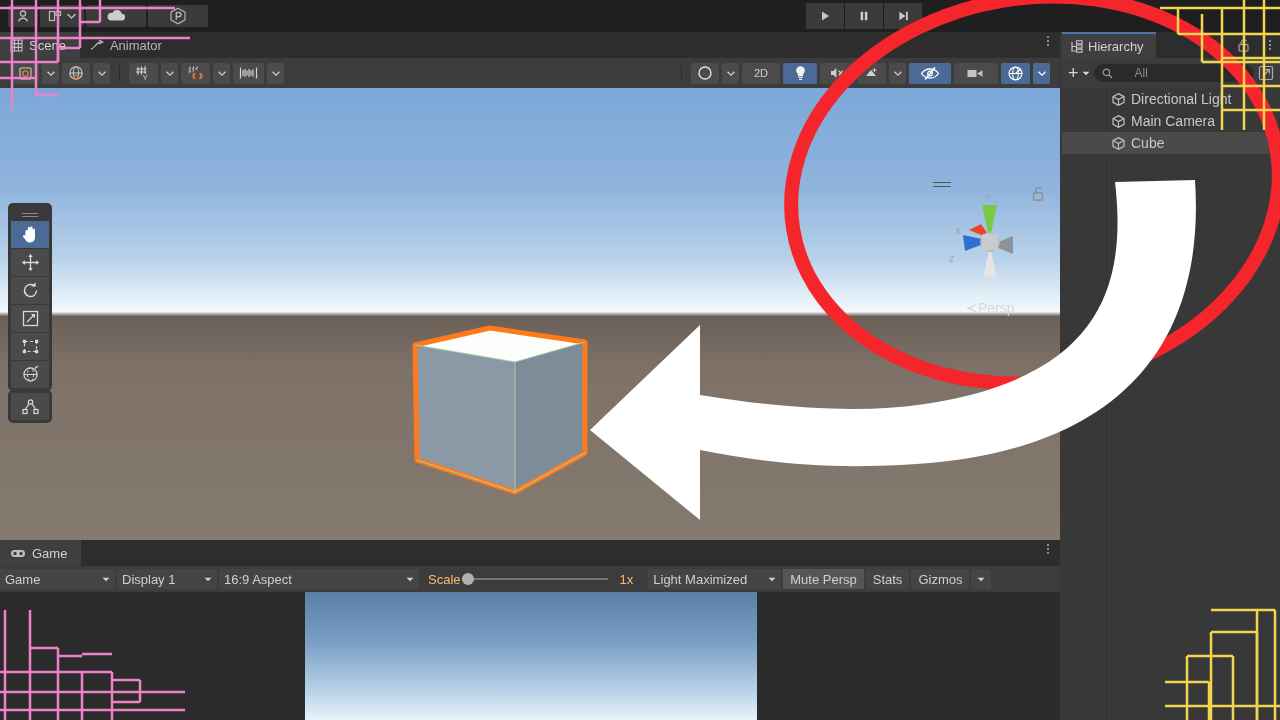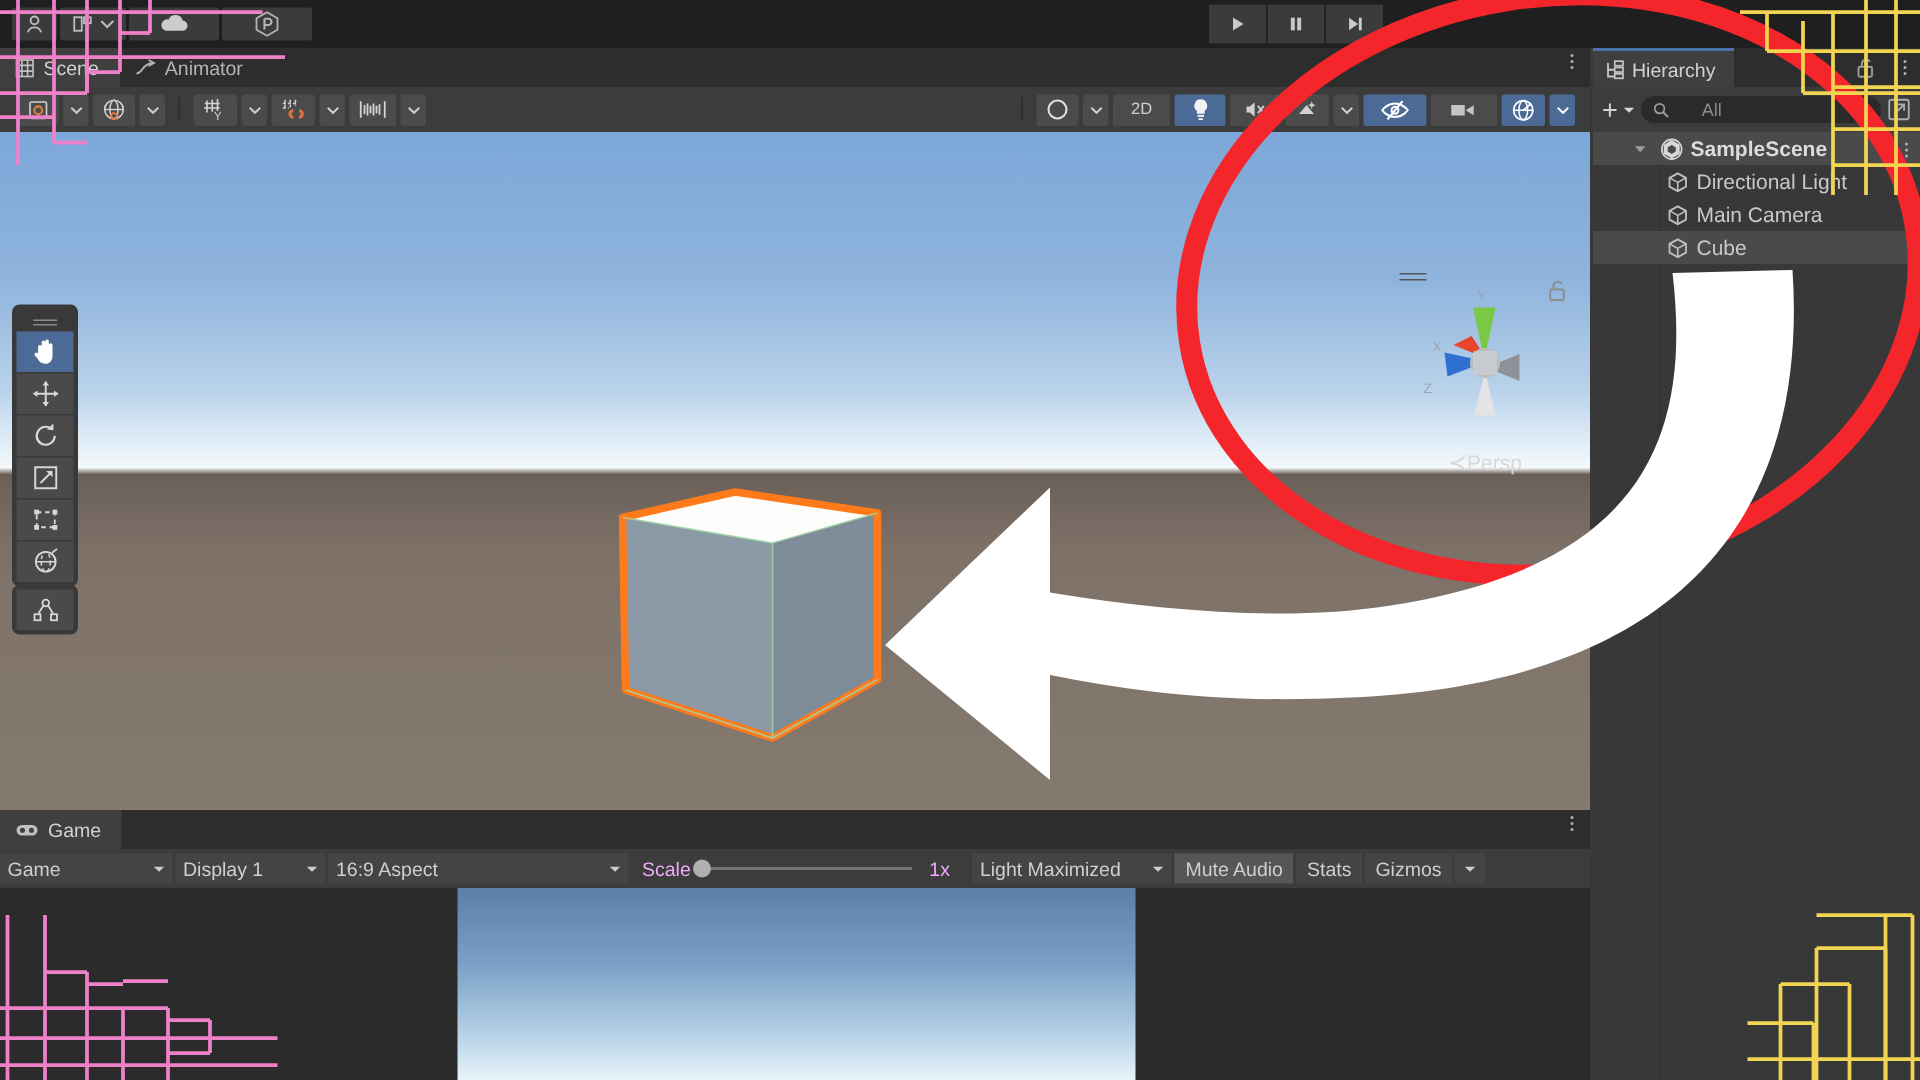--- a/index.html
+++ b/index.html
@@ -125,21 +125,21 @@
   .gt-dd {
     height: 20px; background: #444; display: flex; align-items: center;
     justify-content: space-between; gap: 8px; padding: 0 5px;
     font-size: 13px; color: #cfcfcf;
   }
   .gt-btn {
     height: 20px; background: #444; display: flex; align-items: center;
     padding: 0 7px; font-size: 13px; color: #cfcfcf;
   }
   .gt-btn.on { background: #565656; }
-  .gt-plain { height:20px; display:flex; align-items:center; padding:0 7px; font-size:13px; color:#f0abfc; background:#3c3c3c;}
+  .gt-plain { height:20px; display:flex; align-items:center; padding:0 7px; font-size:13px; color:#fdba74; background:#3c3c3c;}
   .scale-slider { display: flex; align-items: center; gap: 0; height: 20px; background:#3c3c3c; }
   .slider-track { width: 140px; height: 2px; background: #757575; position: relative; }
   .slider-knob { position: absolute; left: -6px; top: -5px; width: 12px; height: 12px; border-radius: 50%; background: #b0b0b0; }
   .game-view {
     position: absolute; left: 0; top: 52px; width: 1060px; height: 128px;
     background: #2b2b2b;
   }
   .game-render {
     position: absolute; left: 305px; top: 0px; width: 452px; height: 128px;
     background: linear-gradient(to bottom, #5b7fa8 0%, #7ba0c6 40%, #b9d4e8 78%, #e8f4fa 100%);
@@ -559,21 +559,21 @@
           </div>
           <span class="gt-plain" style="padding-left:12px">1x</span>
         </div>
         <div class="gt-dd" style="width:133px;margin-left:6px">
           <span>Light Maximized</span>
           <svg class="ic" width="8" height="5" viewBox="0 0 8 5">
               <path d="M0.5 0.8 L4 4.2 L7.5 0.8" fill="#cfcfcf"></path>
             </svg>
         </div>
         <div class="gt-btn on">
-          <span>Mute Audio</span>
+          <span>Mute Persp</span>
         </div>
         <div class="gt-btn">
           <span>Stats</span>
         </div>
         <div class="gt-btn">
           <span>Gizmos</span>
         </div>
         <div class="gt-btn" style="padding:0 6px">
           <svg class="ic" width="8" height="5" viewBox="0 0 8 5">
               <path d="M0.5 0.8 L4 4.2 L7.5 0.8" fill="#cfcfcf"></path>
@@ -626,38 +626,20 @@
         </div>
         <svg class="ic" width="16" height="16" viewBox="0 0 16 16">
           <rect x="1.5" y="1.5" width="13" height="13" rx="1.5" fill="none" stroke="#adadad" stroke-width="1.2"></rect>
           <path d="M5 11 L11 5 M7.2 4.6h4.2v4.2" fill="none" stroke="#adadad" stroke-width="1.2"></path>
         </svg>
       </div>
 
       <div class="hier-tree">
         <div class="hier-col-line" style="height:688px;"></div>
 
-        <div class="hier-row scene">
-          <span class="hier-indent" style="width:36px;display:flex;justify-content:flex-end;padding-right:4px">
-            <svg class="ic" width="9" height="9" viewBox="0 0 9 9">
-                <path d="M1 2.5 L4.5 6.5 L8 2.5" fill="#9d9d9d"></path>
-              </svg>
-          </span>
-          <svg class="ic" width="15" height="15" viewBox="0 0 15 15">
-            <circle cx="7.5" cy="7.5" r="6.6" fill="none" stroke="#d8d8d8" stroke-width="1.1"></circle>
-            <path d="M7.5 1.4 L12.8 4.5 L12.8 10.5 L7.5 13.6 L2.2 10.5 L2.2 4.5 Z" fill="#d8d8d8"></path>
-            <path d="M7.5 4.6 L10.2 6.2 L10.2 9 L7.5 10.6 L4.8 9 L4.8 6.2 Z" fill="#4a4a4a"></path>
-          </svg>
-          <span>SampleScene</span>
-          <span class="kebab-dots" style="position:absolute;right:8px;top:7px">
-              <i></i>
-              <i></i>
-              <i></i>
-            </span>
-        </div>
 
         <div class="hier-row">
           <span class="hier-indent" style="width:40px"></span>
           <svg class="ic" width="15" height="15" viewBox="0 0 15 15">
             <path d="M7.5 1.6 L13 4.6 L13 10.4 L7.5 13.4 L2 10.4 L2 4.6 Z" fill="none" stroke="#c0c0c0" stroke-width="1.2"></path>
             <path d="M2 4.6 L7.5 7.6 L13 4.6 M7.5 7.6 L7.5 13.4" fill="none" stroke="#c0c0c0" stroke-width="1.1"></path>
           </svg>
           <span>Directional Light</span>
         </div>
 

